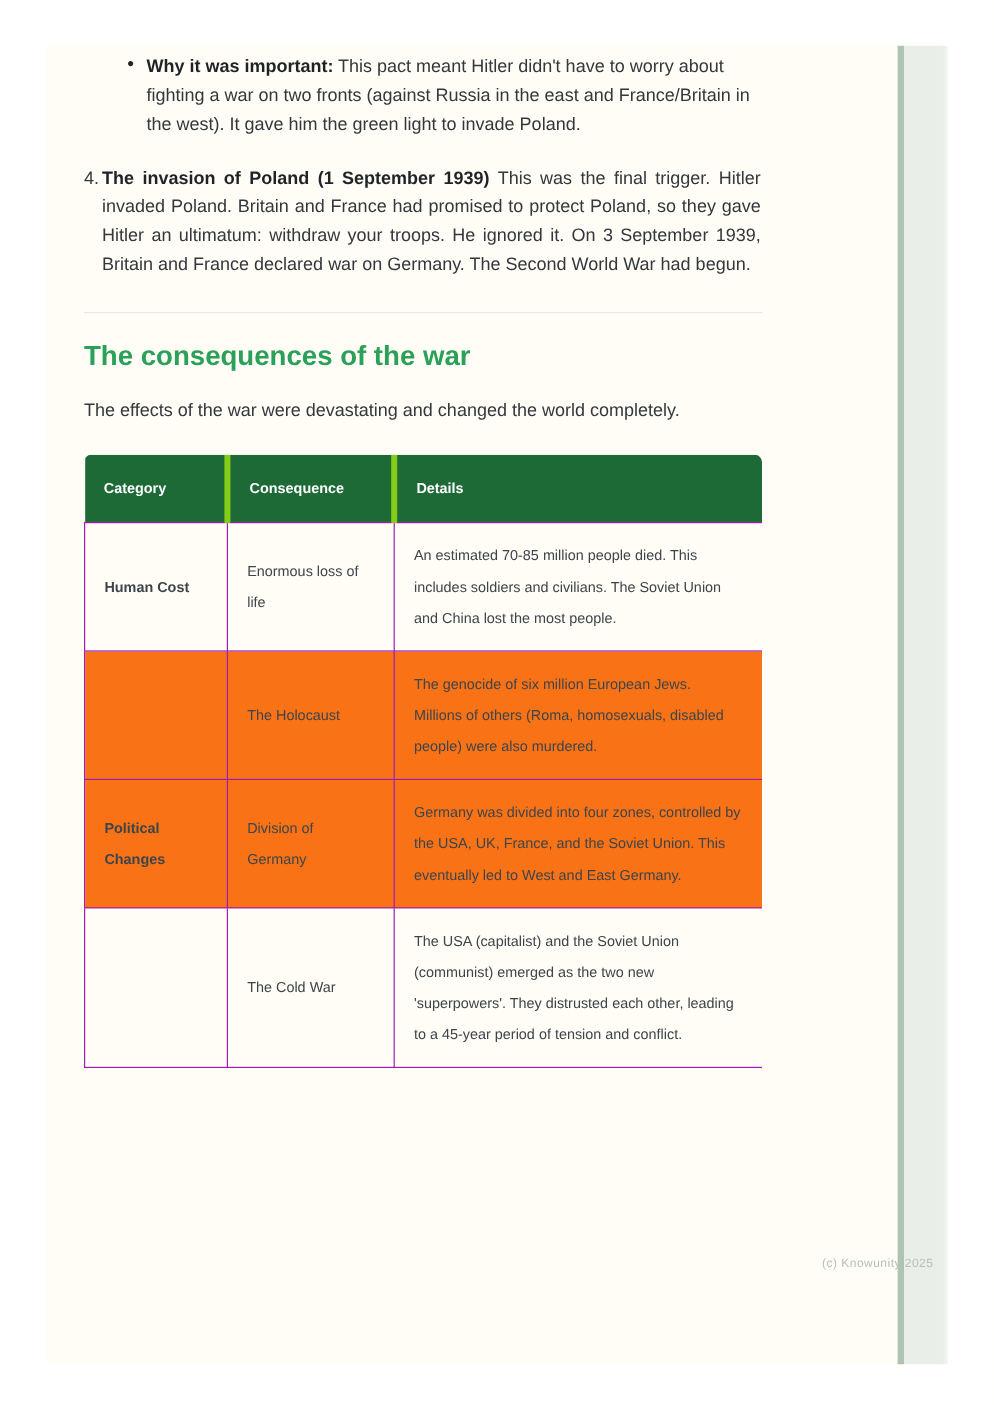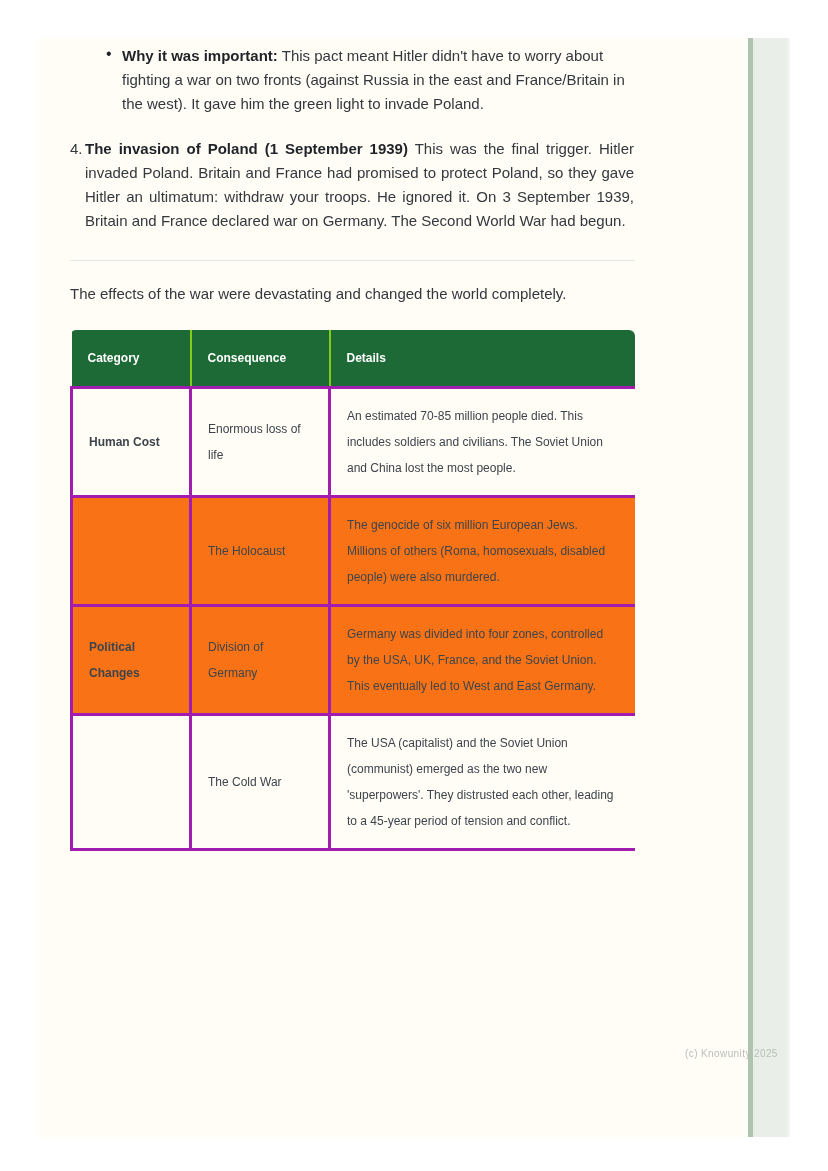--- a/index.html
+++ b/index.html
@@ -97,25 +97,25 @@
   col.c1 { width: 119px; }
   col.c2 { width: 139px; }
   col.c3 { width: 307px; }
   table.consequences th {
     background: #1d6a37;
     color: #ffffff;
     font-weight: bold;
     text-align: left;
     padding: 15px 16px;
     line-height: 26px;
-    border-left: 2px solid #84cc16;
+    border-left: 5px solid #84cc16;
   }
   table.consequences th:first-child { border-left: none; }
   table.consequences td {
-    border: 3px solid #a21caf;
+    border: 1px solid #a21caf;
     padding: 14px 16px;
     line-height: 26px;
     vertical-align: middle;
     color: #3d444b;
   }
   table.consequences tr.row-even td { background: #f97316; }
   table.consequences tr.row-odd td { background: #fffdf6; }
   td.cat-cell { font-weight: bold; color: #22262b; }
   tr.row-last td {
     vertical-align: top;
@@ -145,20 +145,21 @@
         <span class="bold-label">Why it was important:</span><span> This pact meant Hitler didn't have to worry about fighting a war on two fronts (against Russia in the east and France/Britain in the west). It gave him the green light to invade Poland.</span>
       </div>
 
       <div class="numbered-item">
         <span class="item-number">4.</span>
         <span class="bold-label">The invasion of Poland (1 September 1939)</span><span> This was the final trigger. Hitler invaded Poland. Britain and France had promised to protect Poland, so they gave Hitler an ultimatum: withdraw your troops. He ignored it. On 3 September 1939, Britain and France declared war on Germany. The Second World War had begun.</span>
       </div>
 
       <hr class="divider">
 
+      <h2 class="section-heading">The consequences of the war</h2>
 
       <p class="section-intro">The effects of the war were devastating and changed the world completely.</p>
 
       <div class="consequences-table-wrap">
         <table class="consequences">
           <colgroup>
               <col class="c1">
               <col class="c2">
               <col class="c3">
             </colgroup>

